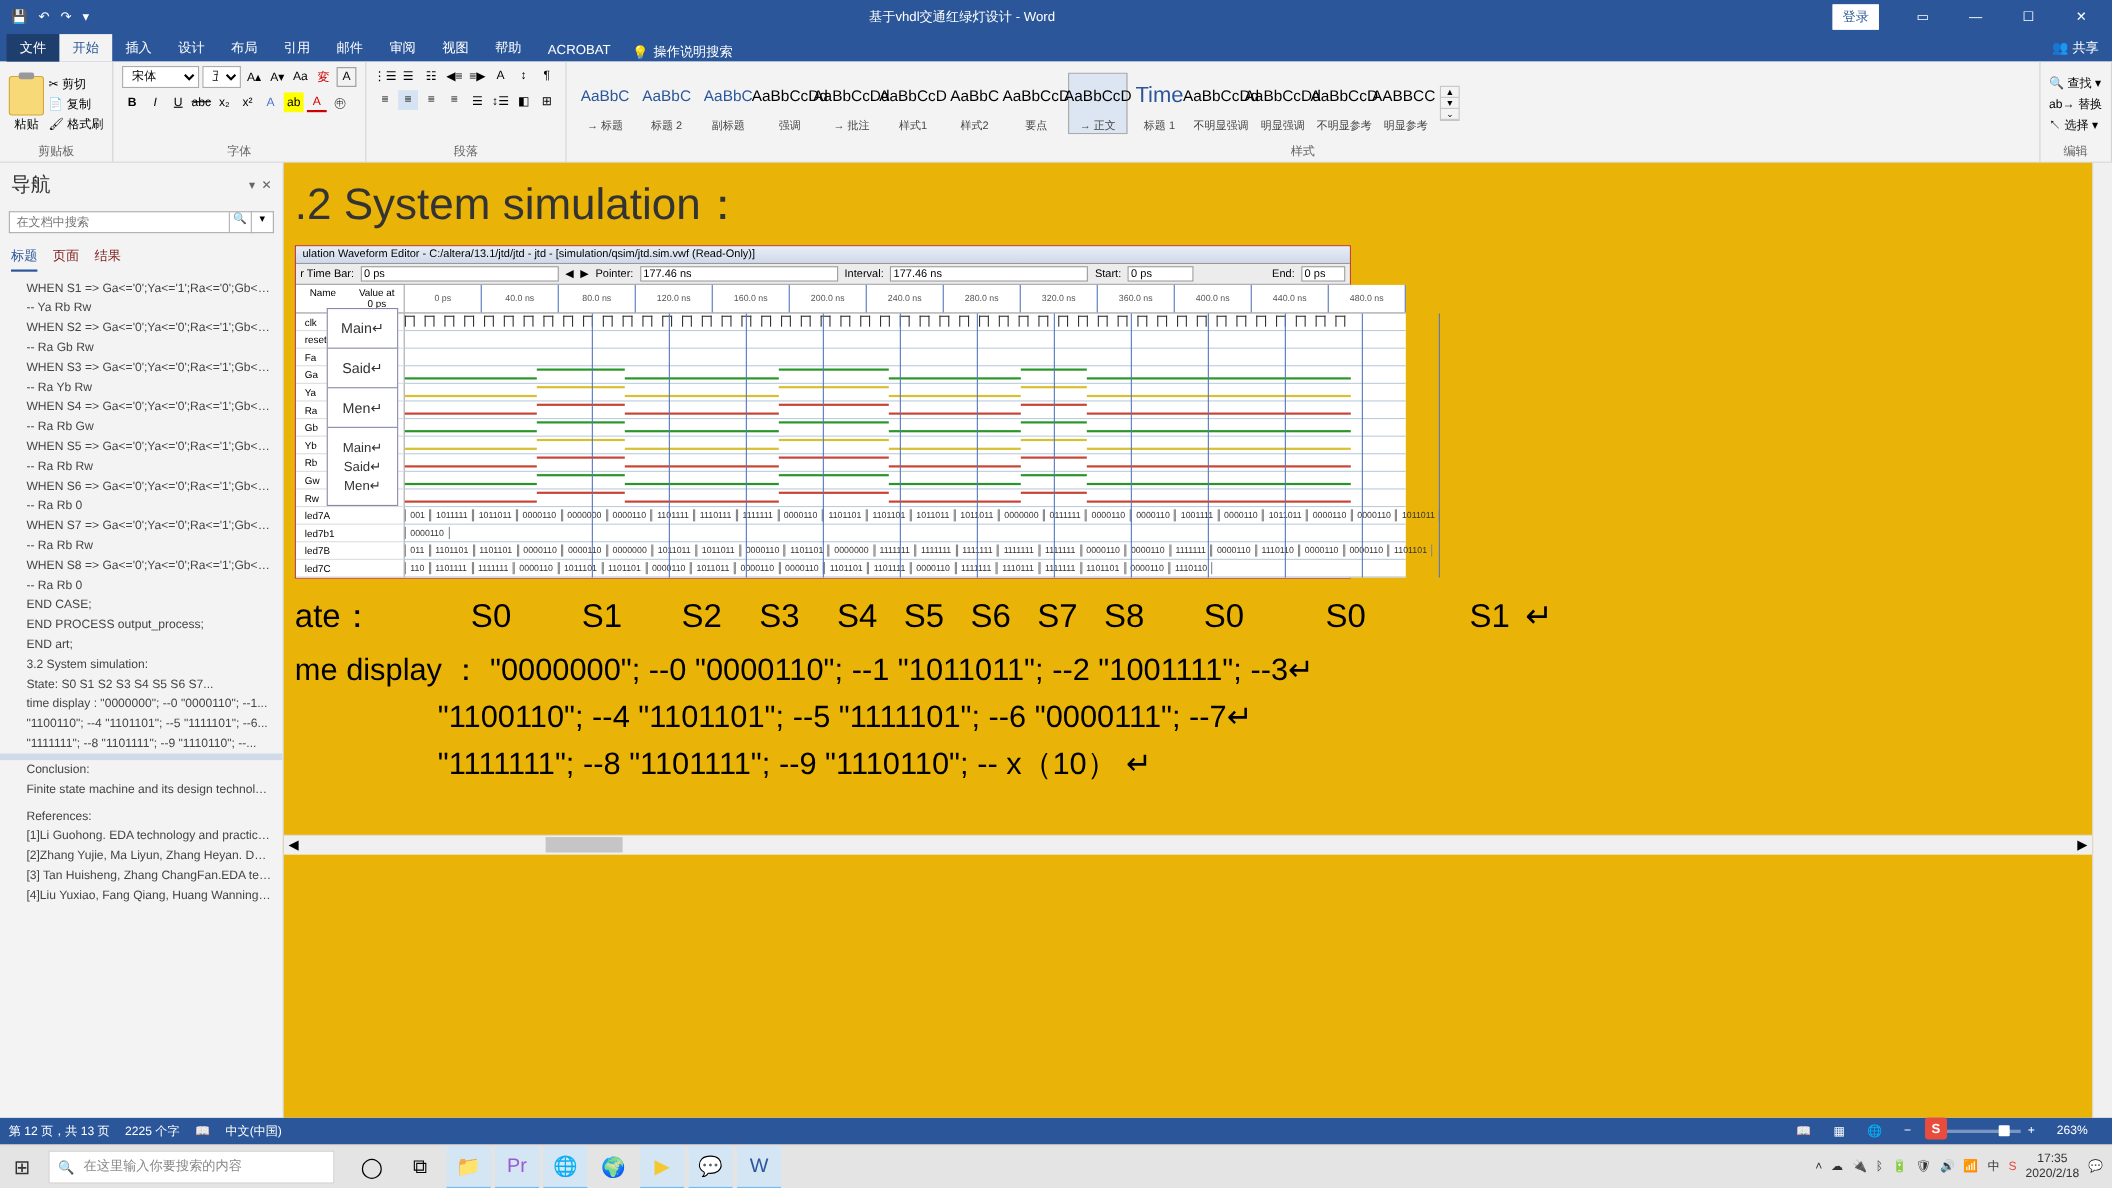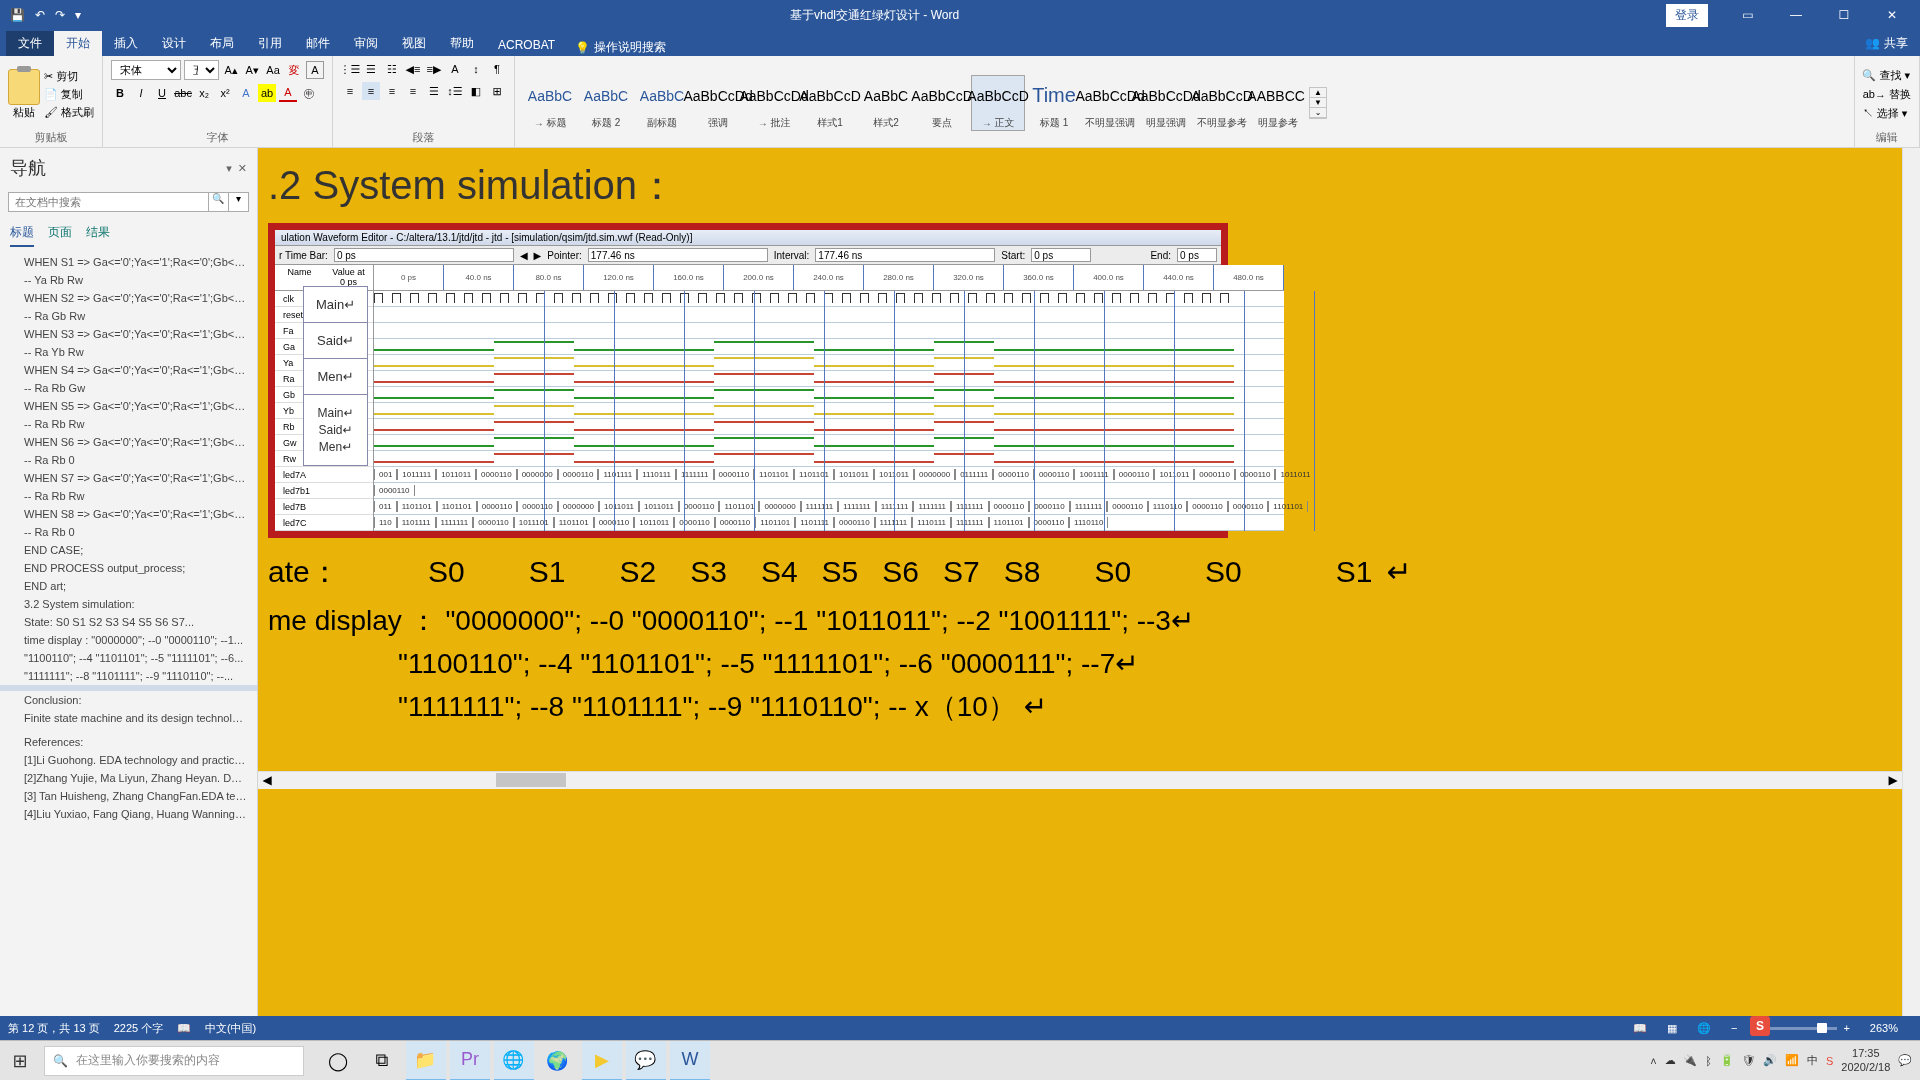--- a/index.html
+++ b/index.html
@@ -51,31 +51,31 @@
 
 
 .nav-pane{width:258px;background:#f3f3f3;border-right:1px solid #d4d4d4;display:flex;flex-direction:column}
 .nav-header{display:flex;align-items:center;padding:8px 10px;font-size:18px;color:#333}
 .nav-header .sp{flex:1}
 .nav-header .ctl{font-size:11px;color:#666;cursor:pointer;margin-left:6px}
 .nav-search{margin:4px 8px;display:flex}
 .nav-search input{flex:1;border:1px solid #ababab;padding:3px 6px;font-size:11px}
 .nav-search .sbtn{width:20px;border:1px solid #ababab;border-left:none;background:#fff;text-align:center;font-size:10px;cursor:pointer}
 .nav-tabs{display:flex;gap:14px;padding:8px 10px 0;font-size:12px}
-.nav-tabs span{cursor:pointer;padding-bottom:4px;color:#0f766e}
+.nav-tabs span{cursor:pointer;padding-bottom:4px;color:#7f1d1d}
 .nav-tabs span.active{color:#2b579a;border-bottom:2px solid #2b579a}
 .nav-list{flex:1;overflow-y:auto;padding:6px 0}
 .nav-item{padding:3px 10px 3px 24px;font-size:11px;color:#444;cursor:pointer;white-space:nowrap;overflow:hidden;text-overflow:ellipsis}
 .nav-item.sel{background:#d0dae8}
 
 
 .doc-area{flex:1;background:#eab308;overflow:auto;position:relative}
 .doc-content{padding:10px 10px 40px 10px;font-size:14px;color:#000}
 .doc-h{font-size:40px;color:#333;font-weight:300;margin-bottom:10px}
-.waveform-img{border:7px solid #b91c1c;background:#ececec;width:960px;position:relative;font-size:10px;color:#000;margin-bottom:14px}
+.waveform-img{border:1px solid #b91c1c;background:#ececec;width:960px;position:relative;font-size:10px;color:#000;margin-bottom:14px}
 .wf-title{background:linear-gradient(#e8eef7,#cfd9ea);padding:2px 6px;font-size:10px;border-bottom:1px solid #999}
 .wf-menu{background:#ececec;padding:2px 6px;font-size:10px;border-bottom:1px solid #999}
 .wf-menu span{margin-right:10px}
 .wf-toolbar{display:flex;align-items:center;gap:6px;padding:2px 4px;border-bottom:1px solid #999;background:#ececec}
 .wf-toolbar label{font-size:10px}
 .wf-toolbar input{border:1px solid #999;font-size:10px;padding:0 2px;height:14px}
 .wf-body{display:flex;background:#fff}
 .wf-names{width:100px;border-right:1px solid #999}
 .wf-names .hdr{display:flex;border-bottom:1px solid #999;height:26px;font-size:9px}
 .wf-names .hdr div{flex:1;text-align:center;padding-top:2px}
@@ -302,20 +302,21 @@
             <div class="preview black">AABBCCI</div>
             <div class="lbl">明显参考</div>
           </div>
         </div>
       <div class="gallery-scroll">
           <span>▲</span>
           <span>▼</span>
           <span>⌄</span>
         </div>
     </div>
+    <div class="group-label">样式</div>
   </div>
 
   <div class="ribbon-group">
     <div class="group-body">
       <div class="edit-group">
         <span>🔍 <span>查找</span> ▾</span>
         <span>ab→ <span>替换</span></span>
         <span>↖ <span>选择</span> ▾</span>
       </div>
     </div>

